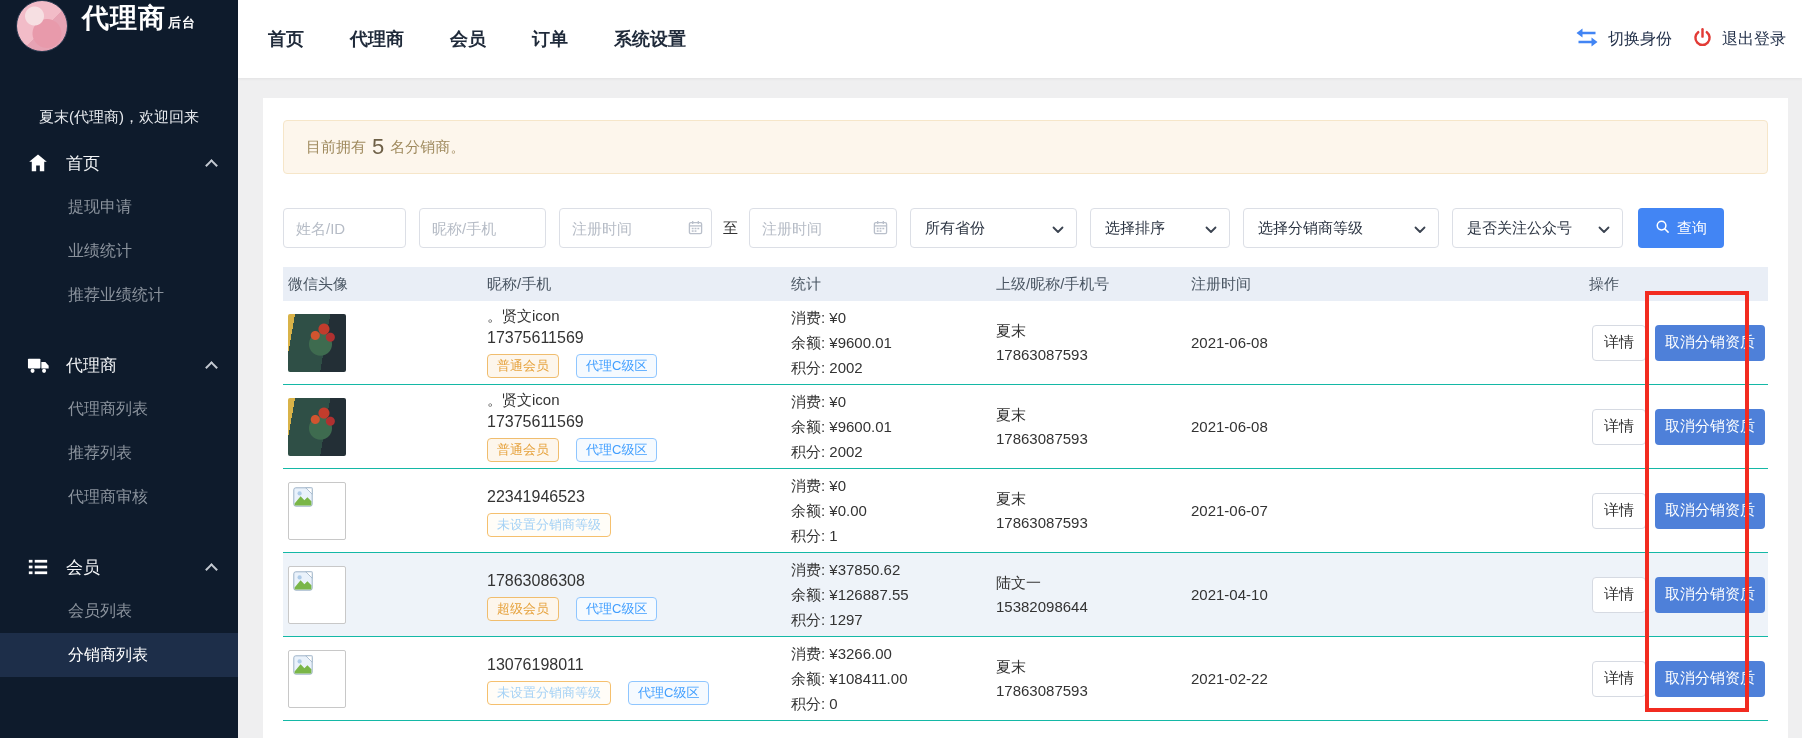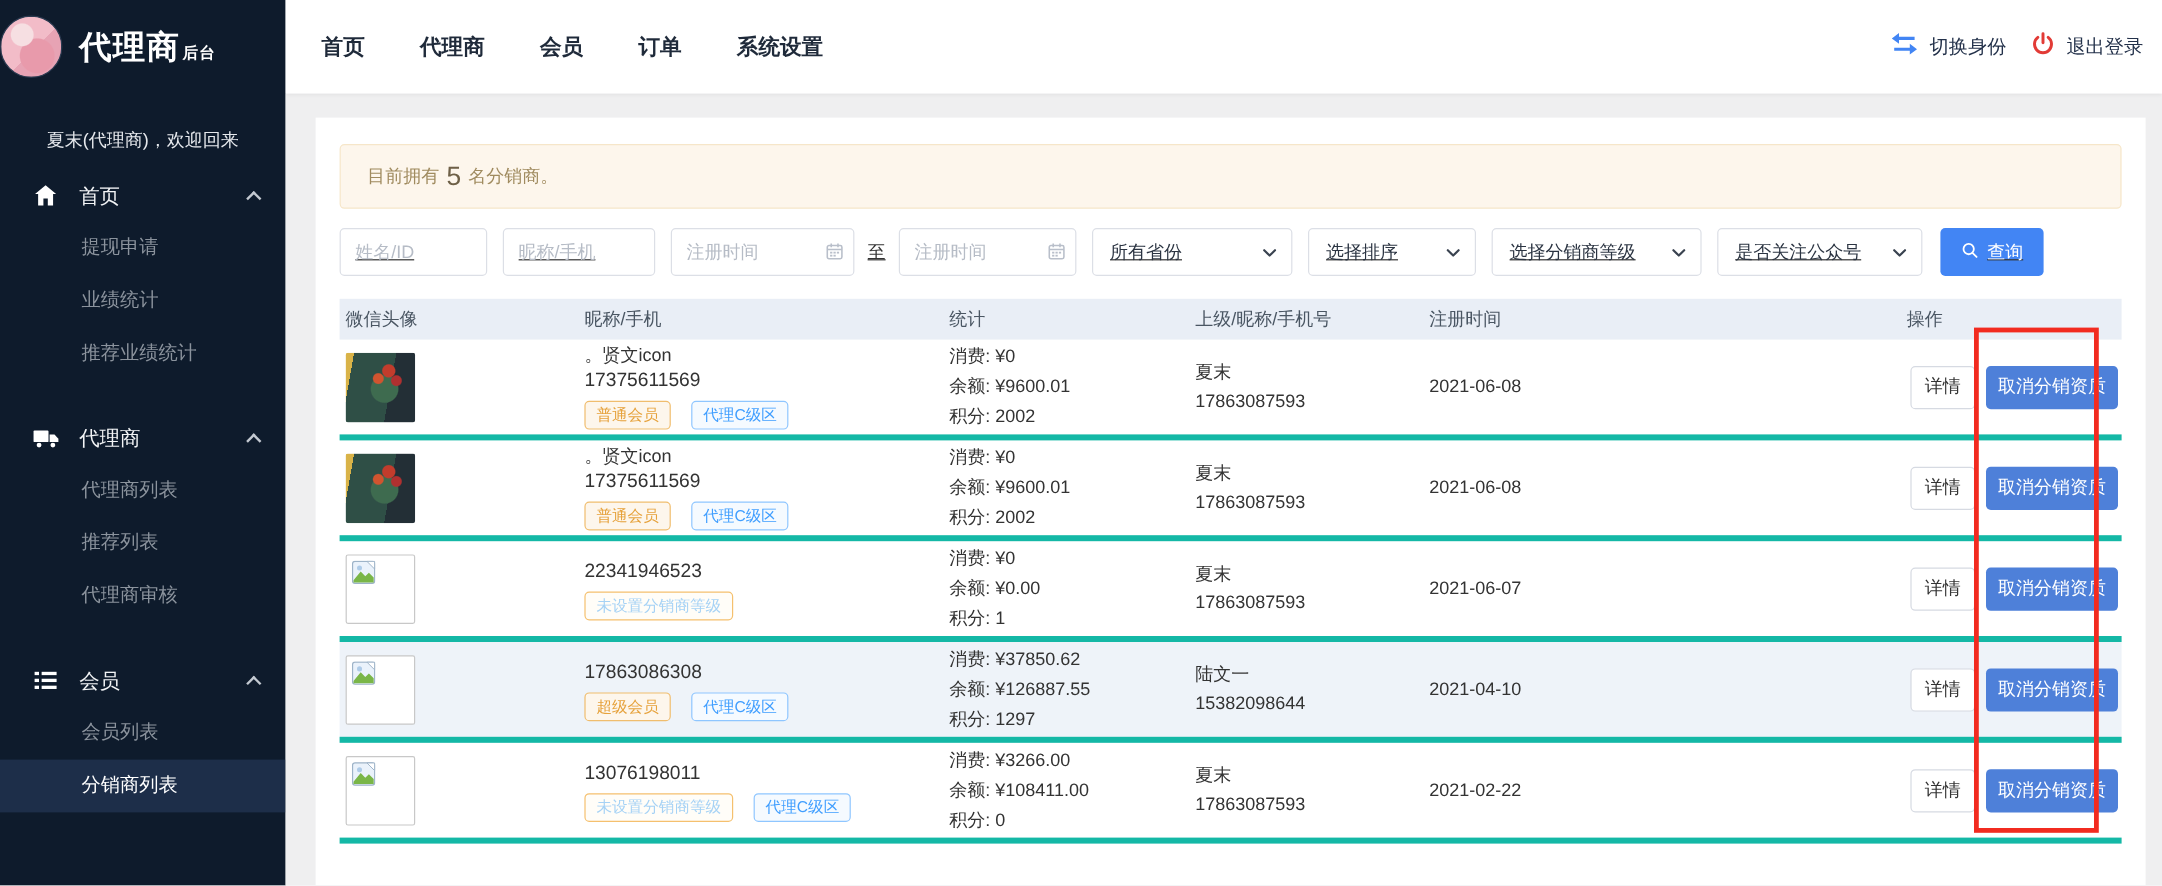--- a/index.html
+++ b/index.html
@@ -2,21 +2,21 @@
 <html><head>
 <meta charset="utf-8">
 <style>
   * { margin:0; padding:0; box-sizing:border-box; }
   html,body { width:1802px; height:738px; overflow:hidden; }
   body { font-family:"Liberation Sans","DejaVu Sans",sans-serif; background:#efeff0; color:#333; }
   .app { display:flex; width:1802px; height:738px; }
 
   
   .sidebar { width:238px; flex-shrink:0; background:#0e1b2c; color:#fff; overflow:hidden; }
-  .logo-row { height:78px; display:flex; align-items:center; padding-left:0; }
+  .logo-row { height:78px; display:flex; align-items:flex-start; padding-left:16px; }
   .logo-avatar { width:52px; height:52px; border-radius:50%; flex-shrink:0;
     background:radial-gradient(circle at 35% 30%, #f6dfe2 0 9px, transparent 10px),
                radial-gradient(circle at 60% 65%, #e89aab 0 14px, transparent 15px),
                linear-gradient(135deg,#f2bcc8 0 55%, #e7a3b4 55%); border:1px solid #2a3a50; }
   .logo-text { margin-left:14px; font-size:27px; font-weight:bold; color:#fff; letter-spacing:1px; }
   .logo-suffix { font-size:13px; font-weight:bold; margin-left:2px; }
   .welcome { margin-top:30px; text-align:center; font-size:15px; color:#e6e9ed; }
   .menu { margin-top:2px; }
   .menu-section { margin-top:26px; }
   .menu-section.first { margin-top:14px; }
@@ -35,39 +35,39 @@
   .top-action { display:flex; align-items:center; gap:9px; cursor:pointer; }
 
   .content { flex:1; padding:20px 14px 0 25px; overflow:hidden; background:#efeff0; }
   .card { background:#fff; height:100%; padding:22px 20px; }
 
   
   .notice { height:54px; background:#fdf6ec; border:1px solid #f6e6c9; border-radius:4px; display:flex; align-items:center; padding-left:22px; font-size:15px; color:#a08b5f; }
   .notice-count { font-size:22px; color:#6e6047; margin:0 6px; }
 
   
-  .filters { display:flex; align-items:center; margin-top:16px; gap:13px;text-decoration:underline; }
+  .filters { display:flex; align-items:center; margin-top:34px; gap:13px; }
   .f-input { height:40px; border:1px solid #dcdfe6; border-radius:4px; font-size:15px; padding:0 12px; color:#333; outline:none; font-family:inherit; }
   .f-input::placeholder { color:#b6bcc6; }
   .in-name { width:123px; } .in-nick { width:127px; }
   .date-box { position:relative; }
   .in-date { width:153px; padding-right:30px; }
   .in-date2 { width:148px; padding-right:30px; }
   .cal-ico { position:absolute; right:9px; top:12px; pointer-events:none; }
   .to-label { font-size:15px; color:#333; margin:0 -2px; }
   .f-select { height:40px; border:1px solid #dcdfe6; border-radius:4px; display:flex; align-items:center; justify-content:space-between; padding:0 12px 0 14px; font-size:15px; color:#2b3442; cursor:pointer; background:#fff; }
-  .s1{width:167px}.s2{width:140px}.s3{width:175px}.s4{width:171px}
+  .s1{width:167px}.s2{width:140px}.s3{width:196px}.s4{width:171px}
   .btn-search { height:40px; width:86px; margin-left:2px; background:#4285f4; color:#fff; border:none; border-radius:4px; font-size:15px; display:flex; align-items:center; justify-content:center; gap:7px; cursor:pointer; font-family:inherit; }
 
   
   .table-wrap { margin-top:19px; position:relative; }
   .thead, .trow { display:grid; grid-template-columns:204px 304px 205px 195px 398px 1fr; align-items:center; }
   .thead { height:34px; background:#e9eef6; font-size:15px; color:#4a5663; }
   .thead .c1 { padding-left:5px; }
-  .trow { min-height:84px; border-bottom:5px solid #14b8a6; font-size:15px; }
+  .trow { min-height:84px; border-bottom:1px solid #14b8a6; font-size:15px; }
   .trow.hl { background:#eef3f9; }
   .c1 { padding-left:5px; }
   .avatar { width:58px; height:58px; border-radius:2px; }
   .photo-avatar {
     background:
       radial-gradient(circle at 62% 26%, #c23c2c 0 5px, transparent 6px),
       radial-gradient(circle at 47% 37%, #d1542f 0 4px, transparent 5px),
       radial-gradient(circle at 73% 40%, #b03030 0 4px, transparent 5px),
       radial-gradient(circle at 56% 52%, #3e6b4f 0 11px, transparent 12px),
       linear-gradient(100deg, #d9b348 0 7px, #2f4f46 7px 62%, #232f36 62%);

